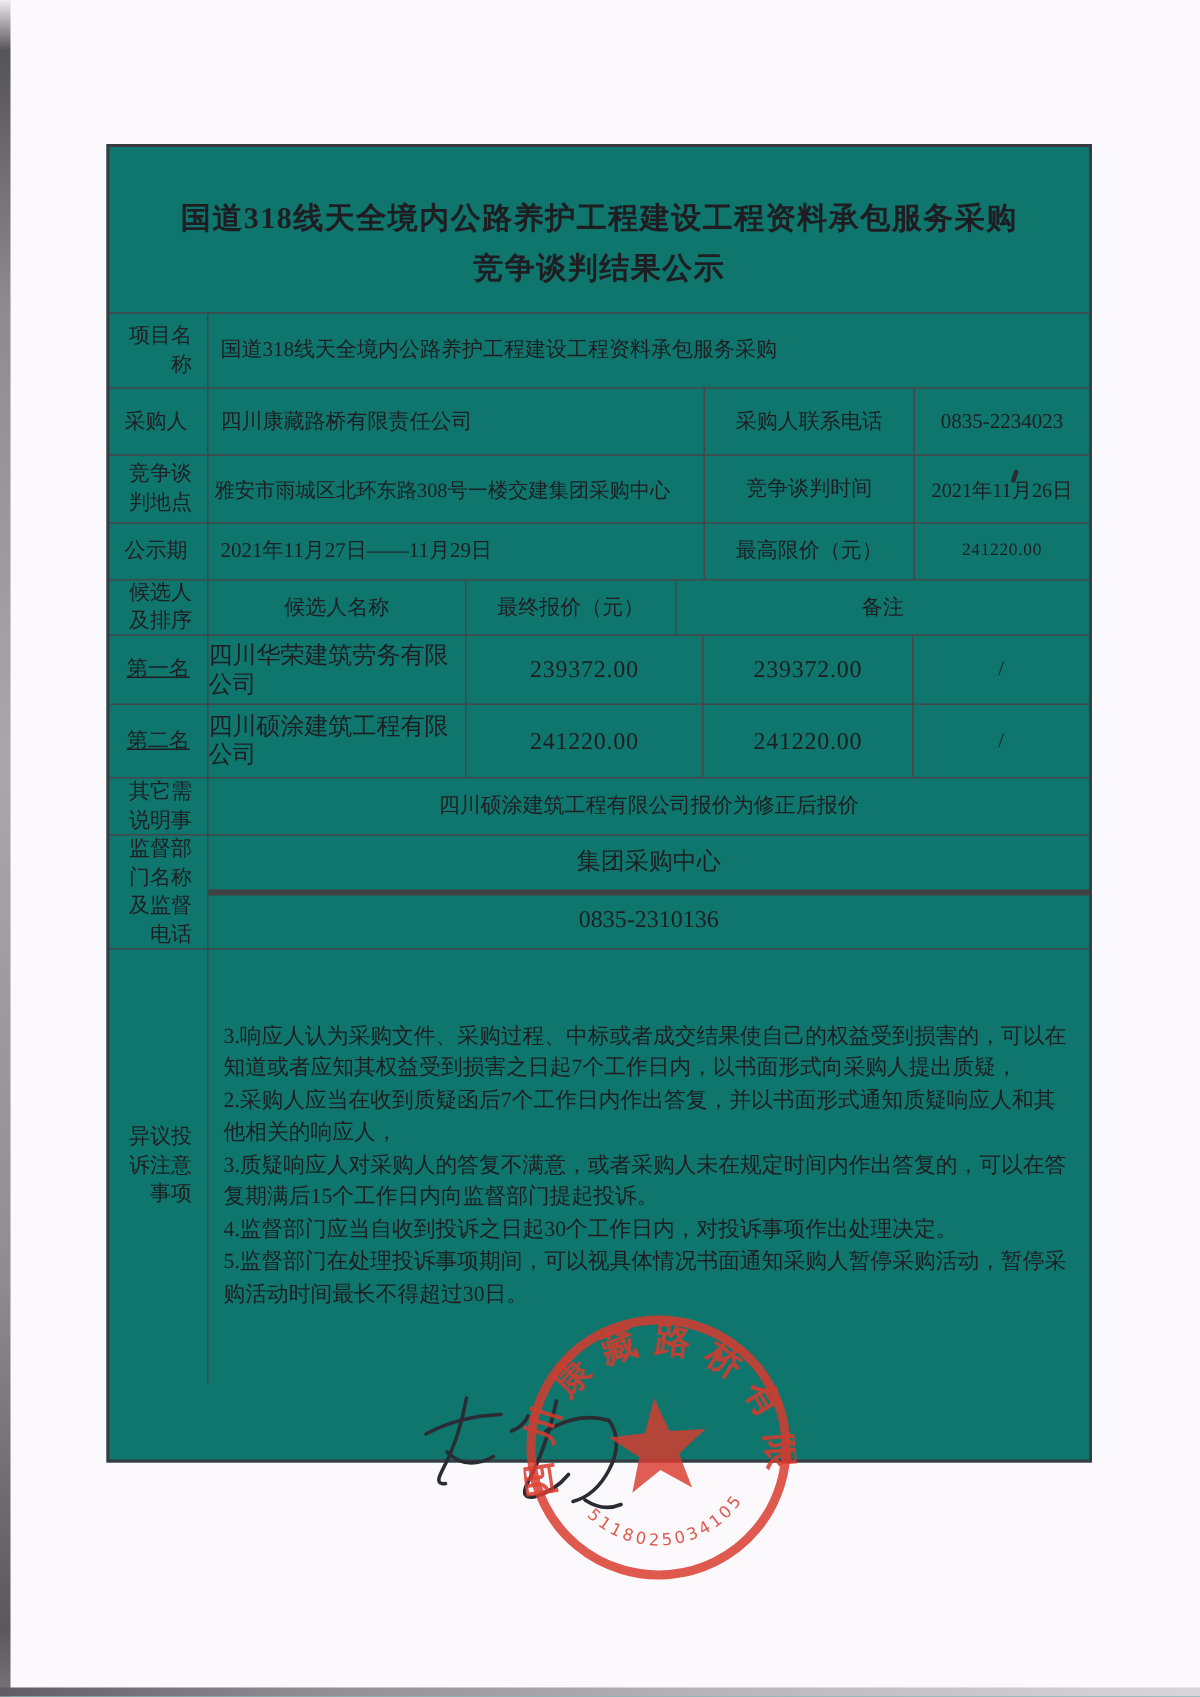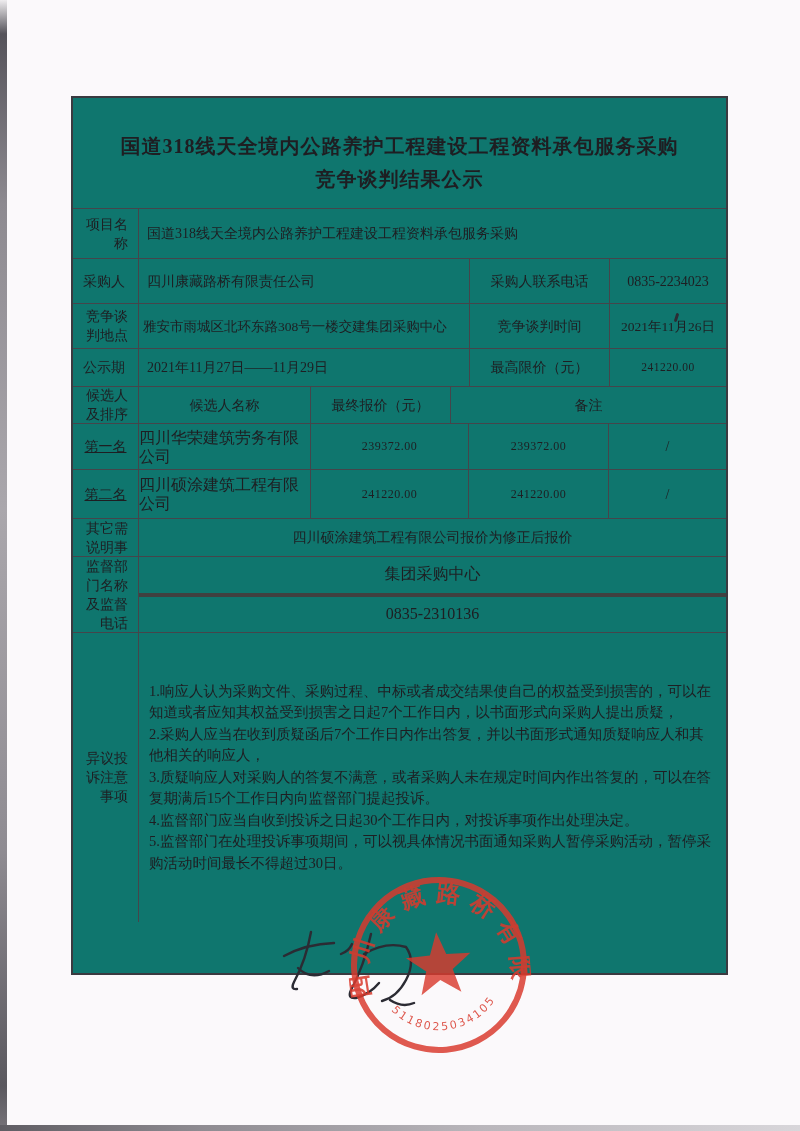--- a/index.html
+++ b/index.html
@@ -39,21 +39,21 @@
   .w2{width:158px;flex-shrink:0;}
   .w3{width:140px;flex-shrink:0;}
   .w12{width:331px;flex-shrink:0;}
   .grow{flex:1;}
   .title-row{height:110px;align-items:flex-start;}
   .title-cell{
     flex:1;border-left:none;display:flex;flex-direction:column;
     align-items:center;justify-content:flex-start;padding-top:32px;
     font-size:20px;font-weight:700;line-height:33px;letter-spacing:1px;
   }
-  .num{font-size:12px;letter-spacing:.5px;}
+  .num{font-size:16px;letter-spacing:.5px;}
   .num-sm{font-size:11.5px;letter-spacing:.5px;}
   .name-cell{font-size:16px;padding:2px 0;}
   .stack{flex:1;display:flex;flex-direction:column;}
   .stack .sub{flex:1;display:flex;align-items:center;justify-content:center;box-sizing:border-box;}
   .stack .sub + .sub{border-top:4px solid #404040;text-align:right;}
   .objection-cell{
     flex:1;border-left:1px solid #45454b;box-sizing:border-box;
     display:flex;flex-direction:column;justify-content:center;
     padding:10px 12px 10px 10px;font-size:14.5px;line-height:21.5px;text-align:left;
   }
@@ -146,21 +146,21 @@
     <div class="cell c-first label-col">监督部门名称及监督电话</div>
     <div class="stack" style="border-left:1px solid #45454b">
       <div class="sub">集团采购中心</div>
       <div class="sub">0835-2310136</div>
     </div>
   </div>
 
   <div class="row" style="height:290px">
     <div class="cell c-first label-col">异议投诉注意事项</div>
     <div class="objection-cell">
-      <div>1.响应人认为采购文件、采购过程、中标或者成交结果使自己的权益受到损害的，可以在知道或者应知其权益受到损害之日起7个工作日内，以书面形式向采购人提出质疑，</div>
+      <div>3.响应人认为采购文件、采购过程、中标或者成交结果使自己的权益受到损害的，可以在知道或者应知其权益受到损害之日起7个工作日内，以书面形式向采购人提出质疑，</div>
       <div>2.采购人应当在收到质疑函后7个工作日内作出答复，并以书面形式通知质疑响应人和其他相关的响应人，</div>
       <div>3.质疑响应人对采购人的答复不满意，或者采购人未在规定时间内作出答复的，可以在答复期满后15个工作日内向监督部门提起投诉。</div>
       <div>4.监督部门应当自收到投诉之日起30个工作日内，对投诉事项作出处理决定。</div>
       <div>5.监督部门在处理投诉事项期间，可以视具体情况书面通知采购人暂停采购活动，暂停采购活动时间最长不得超过30日。</div>
     </div>
   </div>
 
 
 </div>
 

